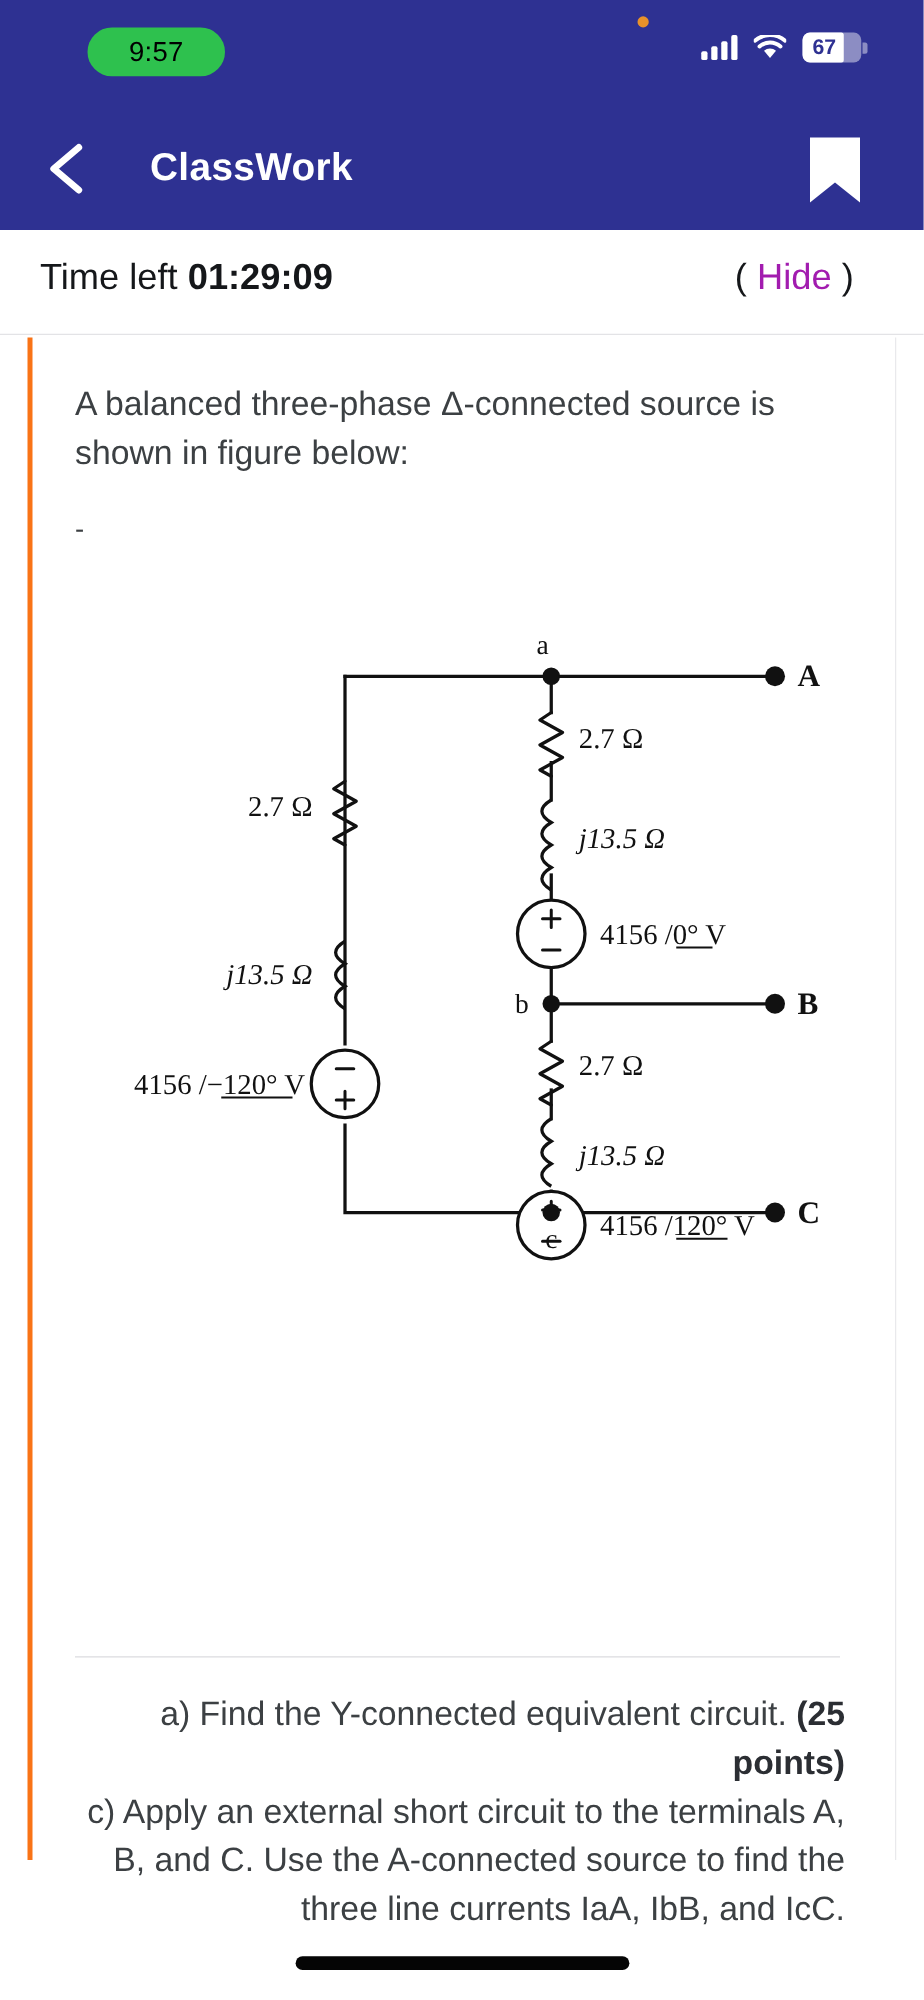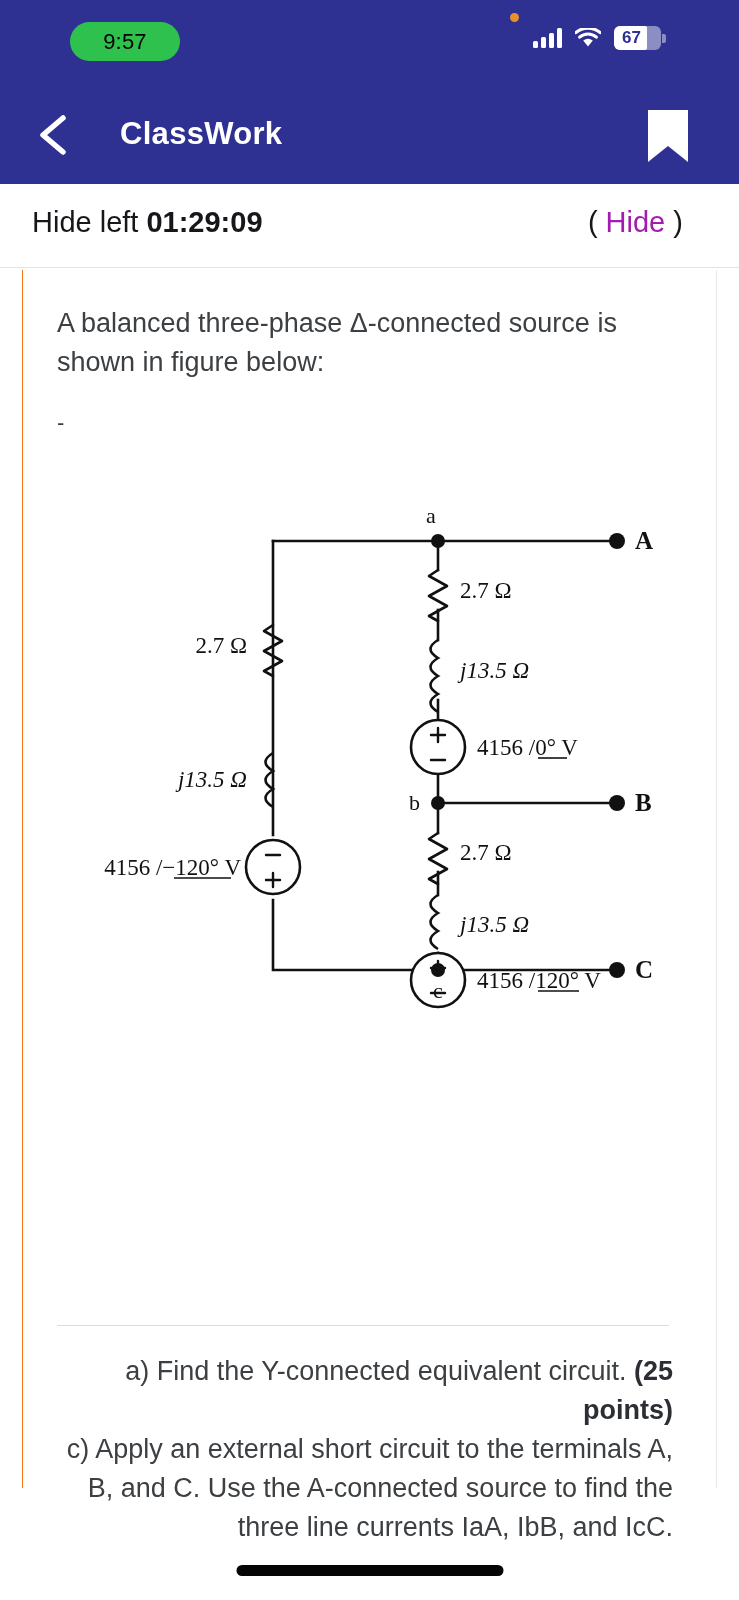--- a/index.html
+++ b/index.html
@@ -24,21 +24,21 @@
   }
   .time-pill {
     position: absolute; left: 70px; top: 22px;
     width: 110px; height: 39px;
     background: #2ec14e; border-radius: 20px;
     display: flex; align-items: center; justify-content: center;
     color: #000000; font-size: 22px; font-weight: 500;
     letter-spacing: 0.2px;
   }
   .status-icons {
-    position: absolute; right: 78px; top: 26px;
+    position: absolute; right: 50px; top: 26px;
     display: flex; align-items: center; gap: 13px;
   }
   .signal { display: flex; align-items: flex-end; gap: 3px; height: 20px; }
   .signal i { display: block; width: 5px; background: #fff; border-radius: 1.5px; }
   .signal i:nth-child(1) { height: 7px; }
   .signal i:nth-child(2) { height: 11px; }
   .signal i:nth-child(3) { height: 15px; }
   .signal i:nth-child(4) { height: 20px; }
   .wifi { position: relative; width: 26px; height: 20px; }
   .battery {
@@ -99,21 +99,21 @@
     position: absolute; right: 56px; top: 22px;
     font-size: 29px; color: #15171a;
   }
   .hide-link { color: #a21caf; cursor: pointer; }
 
   
   .card {
     position: absolute; left: 22px; top: 270px;
     width: 695px; height: 1218px;
     background: #ffffff;
-    border-left: 1px solid #f97316;
+    border-left: 4px solid #f97316;
     border-right: 1px solid #e9e9ec;
   }
   .prompt {
     position: absolute; left: 34px; top: 34px;
     width: 614px;
     font-size: 27px; line-height: 39px; color: #3c4043;
   }
   .dash-mark {
     position: absolute; left: 34px; top: 140px;
     font-size: 22px; color: #3c4043;
@@ -187,21 +187,21 @@
     <div class="nav-title">ClassWork</div>
     <div class="bookmark-icon">
       <svg width="46" height="56" viewBox="0 0 46 56">
         <path d="M3 2 H43 V54 L23 38 L3 54 Z" fill="#ffffff"></path>
       </svg>
     </div>
   </div>
 
   <div class="timerbar">
     <div class="timer-text">
-      <span>Hide left</span>
+      <span>Time left</span>
       <b>01:29:09</b>
     </div>
     <div class="hide-wrap">
       <span>(</span>
       <span class="hide-link">Hide</span>
       <span>)</span>
     </div>
   </div>
 
   <div class="card">

